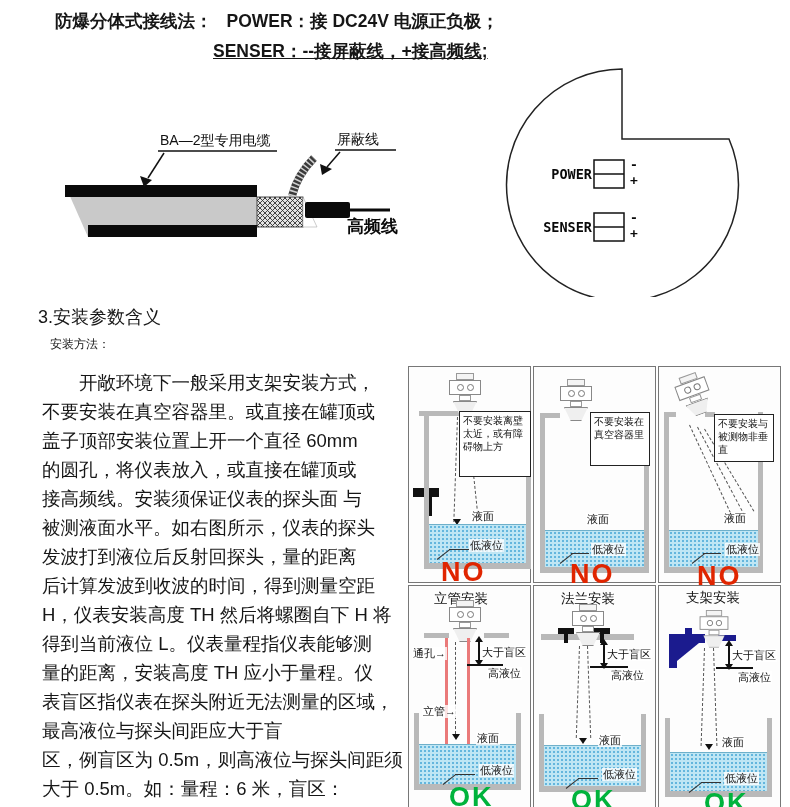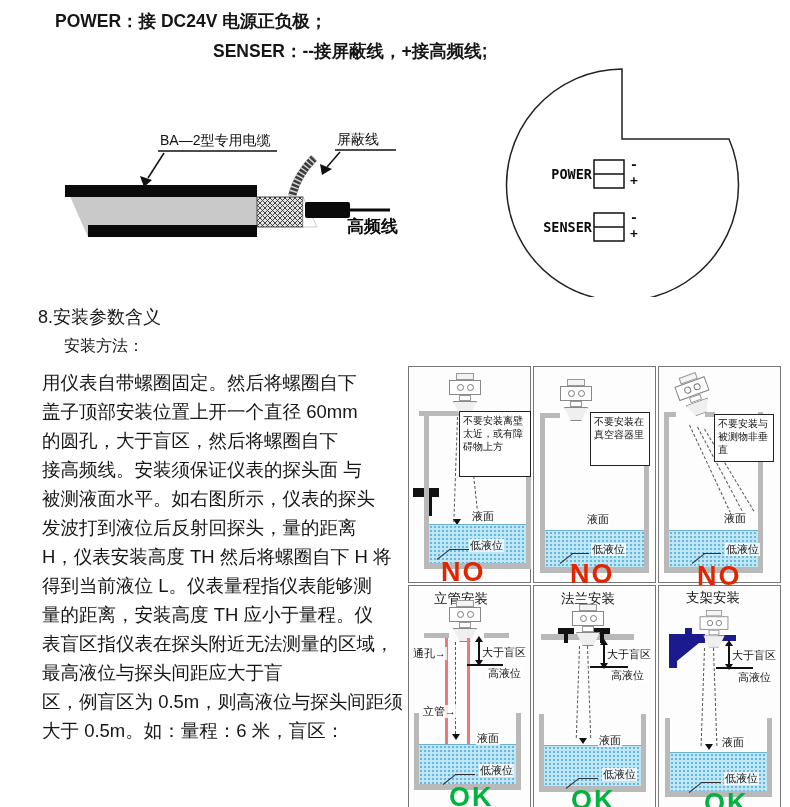--- a/index.html
+++ b/index.html
@@ -2,24 +2,24 @@
 <html><head>
 <meta charset="utf-8">
 <style>
   html,body{margin:0;padding:0;background:#fff;}
   .page{position:relative;width:790px;height:807px;background:#fff;overflow:hidden;
         font-family:"Liberation Sans",sans-serif;color:#1a1a1a;}
   .abs{position:absolute;}
   .t{position:absolute;white-space:nowrap;color:#161616;}
   
   .h1{left:55px;top:9px;font-size:17.5px;font-weight:600;display:flex;gap:14px;}
-  .h2{left:213px;top:39px;font-size:17.5px;font-weight:600;}
+  .h2{left:213px;top:39px;font-size:17.5px;font-weight:600;text-decoration:underline;}
   
   .heading{left:38px;top:305px;font-size:18px;}
-  .subheading{left:64px;top:336px;font-size:16px;}
+  .subheading{left:50px;top:336px;font-size:12px;}
   .para{position:absolute;left:42px;top:368px;width:382px;font-size:18.5px;line-height:29px;color:#161616;}
   .pline{white-space:nowrap;height:29px;}
   .indent{padding-left:37px;}
   
   .lab{font-size:14px;color:#111;}
   .hf{font-size:17px;font-weight:700;color:#0a0a0a;}
   .term{font-family:"DejaVu Sans Mono",monospace;font-weight:700;font-size:13.5px;color:#0a0a0a;}
   .pm{font-family:"DejaVu Sans Mono",monospace;font-weight:700;font-size:13px;color:#0a0a0a;}
   
   .cell{position:absolute;width:121px;background:#fdfdfd;border:1px solid #777;}
@@ -59,20 +59,21 @@
   .wm .brand{font-size:37px;font-weight:700;font-style:italic;letter-spacing:1px;
              color:rgba(255,255,255,.08);-webkit-text-stroke:1.5px rgba(110,110,110,.55);}
   .wm .store{font-size:25px;font-weight:700;color:rgba(120,120,120,.5);margin:-8px 0 0 62px;letter-spacing:3px;}
 </style>
 </head>
 <body>
 
 <div class="page">
 
   <div class="t h1">
+    <span>防爆分体式接线法：</span>
     <span>POWER：接 DC24V 电源正负极；</span>
   </div>
   <div class="t h2">SENSER：--接屏蔽线，+接高频线;</div>
 
   <svg class="abs" style="left:40px;top:118px;" width="360" height="140" viewBox="0 0 360 140">
     <defs>
       <pattern id="hb" width="5" height="5" patternUnits="userSpaceOnUse">
         <rect width="5" height="5" fill="#e3e3e3"></rect>
         <path d="M0,5 L5,0 M0,0 L5,5" stroke="#333" stroke-width="0.9"></path>
       </pattern>
@@ -104,29 +105,31 @@
     <rect x="94" y="151" width="30" height="28" fill="#fff" stroke="#111" stroke-width="1.5"></rect>
     <line x1="94" y1="165" x2="124" y2="165" stroke="#111" stroke-width="1.5"></line>
   </svg>
   <div class="t term" style="left:540px;top:166px;width:52px;text-align:right;">POWER</div>
   <div class="t pm" style="left:630px;top:157px;">-</div>
   <div class="t pm" style="left:630px;top:173px;">+</div>
   <div class="t term" style="left:531px;top:219px;width:61px;text-align:right;">SENSER</div>
   <div class="t pm" style="left:630px;top:210px;">-</div>
   <div class="t pm" style="left:630px;top:226px;">+</div>
 
-  <div class="t heading">8.安装参数含义</div>
+  <div class="t heading">3.安装参数含义</div>
   <div class="t subheading">安装方法：</div>
   <div class="para">
-    <div class="pline">用仪表自带螺圈固定。然后将螺圈自下</div>
+    <div class="pline indent">开敞环境下一般采用支架安装方式，</div>
+    <div class="pline">不要安装在真空容器里。或直接在罐顶或</div>
     <div class="pline">盖子顶部安装位置上开一个直径 60mm</div>
-    <div class="pline">的圆孔，大于盲区，然后将螺圈自下</div>
+    <div class="pline">的圆孔，将仪表放入，或直接在罐顶或</div>
     <div class="pline">接高频线。安装须保证仪表的探头面 与</div>
     <div class="pline">被测液面水平。如右图所示，仪表的探头</div>
     <div class="pline">发波打到液位后反射回探头，量的距离</div>
+    <div class="pline">后计算发波到收波的时间，得到测量空距</div>
     <div class="pline">H，仪表安装高度 TH 然后将螺圈自下 H 将</div>
     <div class="pline">得到当前液位 L。仪表量程指仪表能够测</div>
     <div class="pline">量的距离，安装高度 TH 应小于量程。仪</div>
     <div class="pline">表盲区指仪表在探头附近无法测量的区域，</div>
     <div class="pline">最高液位与探头间距应大于盲</div>
     <div class="pline">区，例盲区为 0.5m，则高液位与探头间距须</div>
     <div class="pline">大于 0.5m。如：量程：6 米，盲区：</div>
   </div>
 
   <div class="abs" style="left:406px;top:366px;width:384px;height:441px;">

